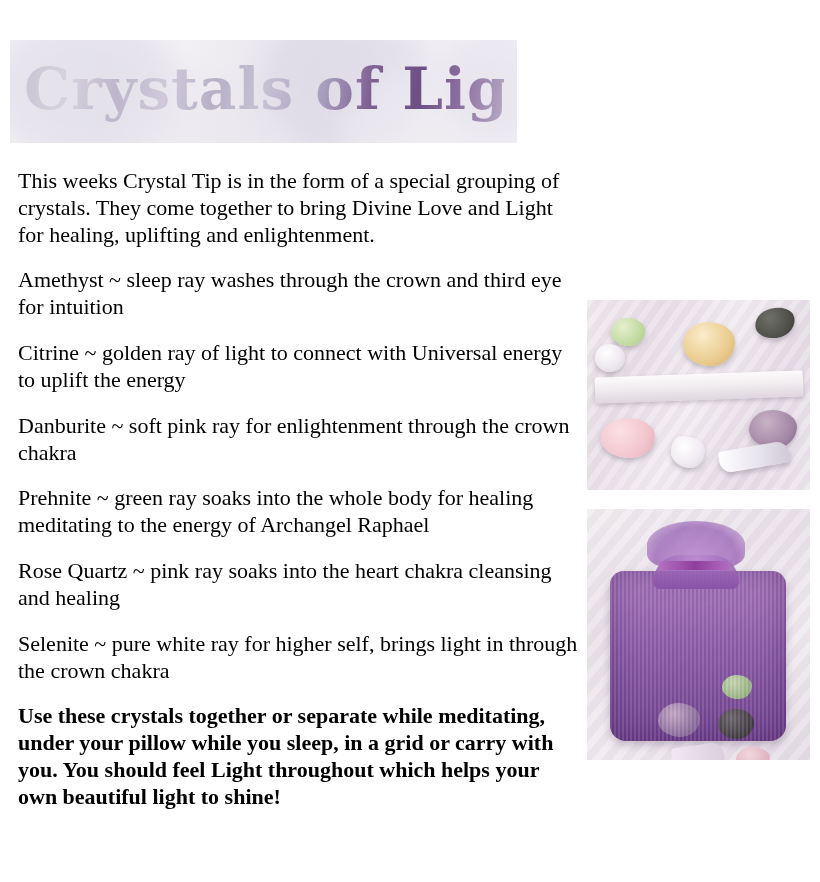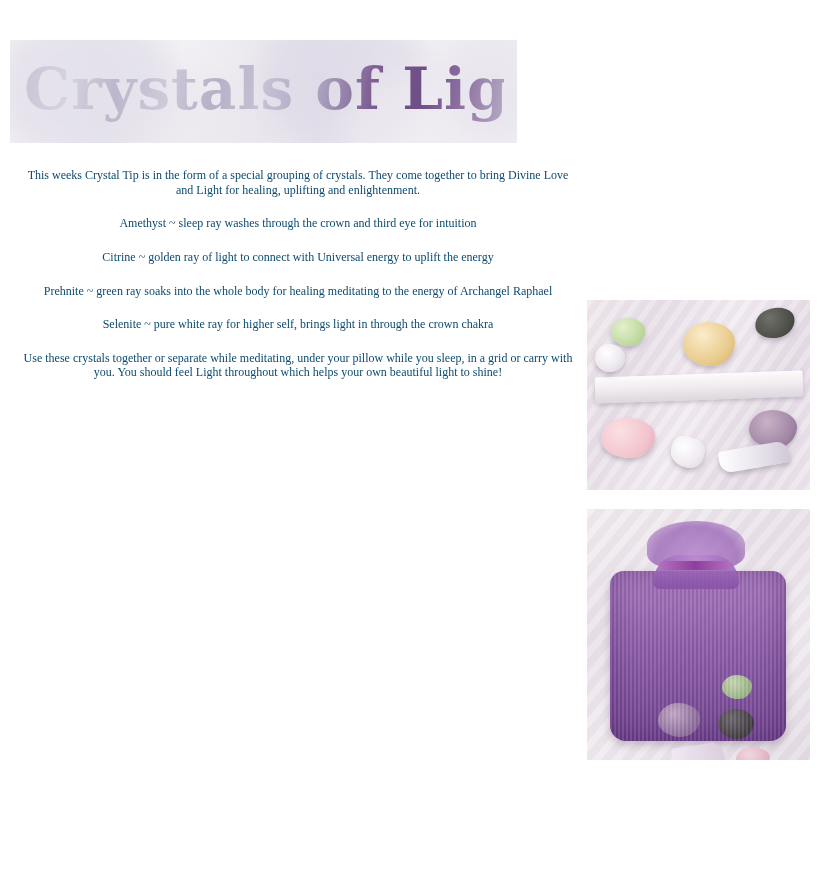--- a/index.html
+++ b/index.html
@@ -64,29 +64,28 @@
     -webkit-text-fill-color: transparent;
     text-shadow: 0 0 0 rgba(0,0,0,0);
   }
 
   
   #article {
     position: absolute;
     left: 18px;
     top: 168px;
     width: 560px;
-    font-size: 12px;
+    font-size: 22px;
     line-height: 1.22;
-    color: #0c4a6e;
-    text-align: center;
+    color: #000000;
   }
   #article p {
     margin: 0 0 19px 0;
   }
-  #article p:last-child { margin-bottom: 12px; }
+  #article p:last-child { margin-bottom: 12px; font-weight: bold; }
 
   
   .photo {
     position: absolute;
     overflow: hidden;
     background: #efe9ef;
   }
   #photo-stones {
     left: 587px;
     top: 300px;
@@ -236,21 +235,23 @@
   <div class="blotch b3"></div>
   <div class="blotch b4"></div>
   <div class="blotch b5"></div>
   <div id="banner-title">Crystals of Light</div>
 </div>
 
 <div id="article">
   <p>This weeks Crystal Tip is in the form of a special grouping of crystals. They come together to bring Divine Love and Light for healing, uplifting and enlightenment.</p>
   <p>Amethyst ~ sleep ray washes through the crown and third eye for intuition</p>
   <p>Citrine ~ golden ray of light to connect with Universal energy to uplift the energy</p>
+  <p>Danburite ~ soft pink ray for enlightenment through the crown chakra</p>
   <p>Prehnite ~ green ray soaks into the whole body for healing meditating to the energy of Archangel Raphael</p>
+  <p>Rose Quartz ~ pink ray soaks into the heart chakra cleansing and healing</p>
   <p>Selenite ~ pure white ray for higher self, brings light in through the crown chakra</p>
   <p>Use these crystals together or separate while meditating, under your pillow while you sleep, in a grid or carry with you. You should feel Light throughout which helps your own beautiful light to shine!</p>
 </div>
 
 <div class="photo" id="photo-stones">
   <div class="cloth"></div>
   <div class="selenite-bar"></div>
   <div class="stone s-prehnite"></div>
   <div class="stone s-citrine"></div>
   <div class="stone s-labra"></div>

